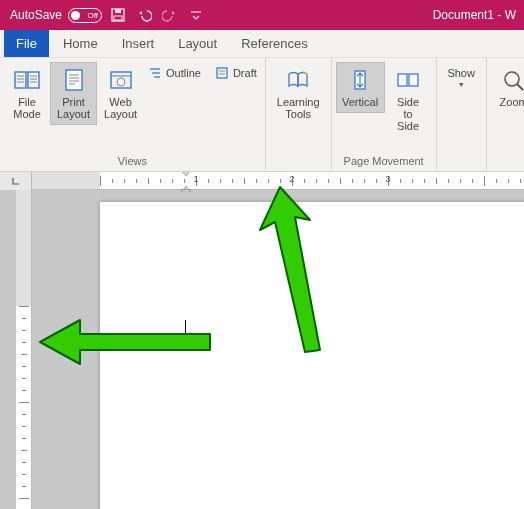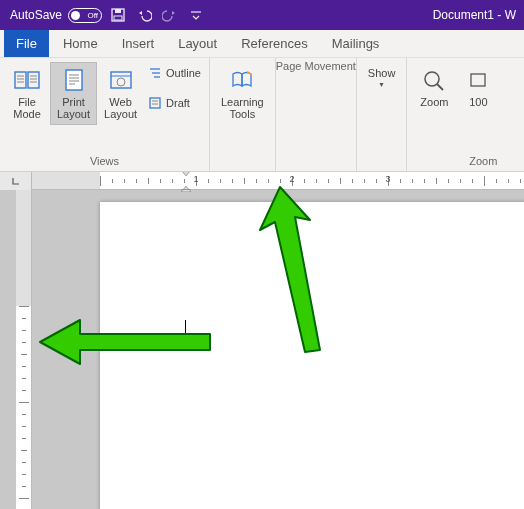--- a/index.html
+++ b/index.html
@@ -1,18 +1,18 @@
 <!DOCTYPE html>
 <html><head>
 <meta charset="utf-8">
 <style>
   * { box-sizing: border-box; margin: 0; padding: 0; font-family: 'Segoe UI', sans-serif; }
   body { width: 524px; height: 509px; overflow: hidden; background: #fff; user-select: none; position: relative; }
 
-  .titlebar { height: 30px; background: #4c1d95; color: #fff; display: flex; align-items: center; padding: 0 6px; font-size: 12px; }
+  .titlebar { height: 30px; background: #be185d; color: #fff; display: flex; align-items: center; padding: 0 6px; font-size: 12px; }
   .autosave-label { margin-left: 4px; margin-right: 6px; }
   .autosave-toggle { width: 34px; height: 15px; border: 1px solid #fff; border-radius: 8px; display: flex; align-items: center; padding: 0 3px; margin-right: 3px; font-size: 8px; justify-content: flex-end; position: relative; }
   .autosave-toggle::before { content: ''; position: absolute; left: 2px; width: 9px; height: 9px; background: #fff; border-radius: 50%; }
   .qat-icon { width: 20px; height: 20px; margin: 0 3px; display: flex; align-items: center; justify-content: center; opacity: .9; }
   .qat-icon svg { width: 16px; height: 16px; }
   .doc-title { margin-left: auto; margin-right: 2px; }
 
   .tabbar { height: 28px; background: #f3f2f1; border-bottom: 1px solid #e1dfdd; display: flex; align-items: stretch; padding-left: 4px; }
   .tab { padding: 0 12px; font-size: 13px; color: #555; display: flex; align-items: center; cursor: pointer; }
   .tab.file { background: #185abd; color: #fff; margin-right: 2px; }
@@ -20,21 +20,21 @@
   .ribbon { height: 114px; background: #f3f2f1; border-bottom: 1px solid #d0d0d0; display: flex; }
   .ribbon-group { border-right: 1px solid #d8d8d8; display: flex; flex-direction: column; }
   .group-body { flex: 1; display: flex; align-items: flex-start; padding: 4px 4px 0 4px; }
   .group-label { font-size: 11px; color: #666; text-align: center; padding: 2px 0 4px; }
 
   .big-btn { display: flex; flex-direction: column; align-items: center; justify-content: flex-start; padding: 4px 6px; font-size: 11px; color: #444; line-height: 1.1; text-align: center; min-width: 46px; cursor: pointer; border: 1px solid transparent; }
   .big-btn.sel { background: #d0d0d0; border-color: #bbb; }
   .big-btn .ic { width: 28px; height: 26px; margin-bottom: 3px; display: flex; align-items: center; justify-content: center; }
   .big-btn .ic svg { width: 26px; height: 24px; }
 
-  .small-stack { display: flex; flex-direction: column; gap: 12px; padding-top: 2px; }
+  .small-stack { display: flex; flex-direction: row; gap: 6px; padding-top: 2px; }
   .small-btn { display: flex; align-items: center; font-size: 11px; color: #444; padding: 2px 4px; cursor: pointer; gap: 4px; }
   .small-btn svg { width: 14px; height: 14px; }
 
   .dropdown-arrow { font-size: 8px; margin-top: 2px; color: #555; }
 
   .workspace { position: relative; height: calc(509px - 30px - 28px - 114px); background: #c8c8c8; overflow: hidden; }
 
   .h-ruler { position: absolute; top: 0; left: 32px; right: 0; height: 18px; background: #f0f0f0; border-bottom: 1px solid #bbb; }
   .h-ruler .corner { position: absolute; left: -32px; top: 0; width: 32px; height: 18px; background: #e8e8e8; border-right: 1px solid #bbb; display: flex; align-items: center; justify-content: center; }
   .h-ruler .corner svg { width: 10px; height: 10px; }
@@ -92,21 +92,20 @@
   </span>
   <span class="doc-title">Document1 - W</span>
 </div>
 
 <div class="tabbar">
   <div class="tab file">File</div>
   <div class="tab">Home</div>
   <div class="tab">Insert</div>
   <div class="tab">Layout</div>
   <div class="tab">References</div>
-  <div class="tab">Mailings</div>
 </div>
 
 <div class="ribbon">
 
   <div class="ribbon-group">
     <div class="group-body">
       <div class="big-btn">
         <span class="ic">
             <svg viewBox="0 0 26 24">
               <rect x="1" y="4" width="11" height="16" fill="none" stroke="#3a7bd5" stroke-width="1.4"></rect>
@@ -178,20 +177,41 @@
               <path d="M18 4c2 0 4 2 4 4" fill="none" stroke="#e8a33d" stroke-width="1.3"></path>
             </svg>
           </span>
         <span style="white-space:pre-line">Learning
 Tools</span>
       </div>
     </div>
   </div>
 
   <div class="ribbon-group">
+    <div class="group-body">
+      <div class="big-btn sel">
+        <span class="ic">
+            <svg viewBox="0 0 26 24">
+              <rect x="8" y="3" width="10" height="18" fill="#fff" stroke="#3a7bd5" stroke-width="1.3"></rect>
+              <path d="M13 5v14M10 8l3-3 3 3M10 16l3 3 3-3" fill="none" stroke="#3a7bd5" stroke-width="1.2"></path>
+            </svg>
+          </span>
+        <span>Vertical</span>
+      </div>
+      <div class="big-btn">
+        <span class="ic">
+            <svg viewBox="0 0 26 24">
+              <rect x="3" y="6" width="9" height="12" fill="#fff" stroke="#3a7bd5" stroke-width="1.3"></rect>
+              <rect x="14" y="6" width="9" height="12" fill="#fff" stroke="#3a7bd5" stroke-width="1.3"></rect>
+            </svg>
+          </span>
+        <span style="white-space:pre-line">Side
+to Side</span>
+      </div>
+    </div>
     <div class="group-label">Page Movement</div>
   </div>
 
   <div class="ribbon-group" style="min-width:50px">
     <div class="group-body" style="justify-content:flex-end">
       <div class="big-btn" style="min-width:40px">
         <span>Show</span>
         <span class="dropdown-arrow">▾</span>
       </div>
     </div>

